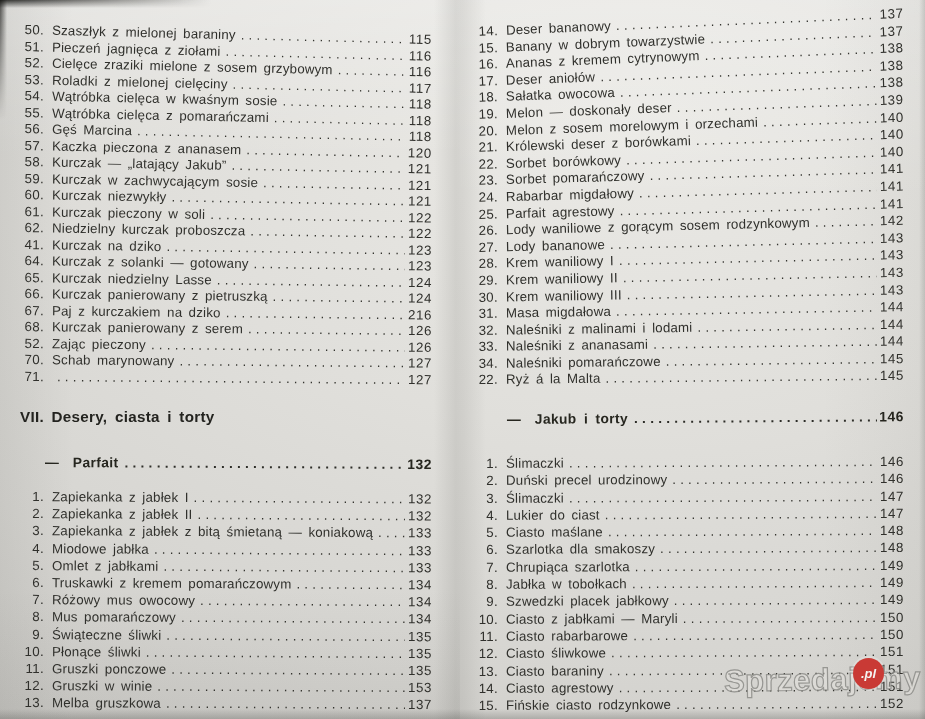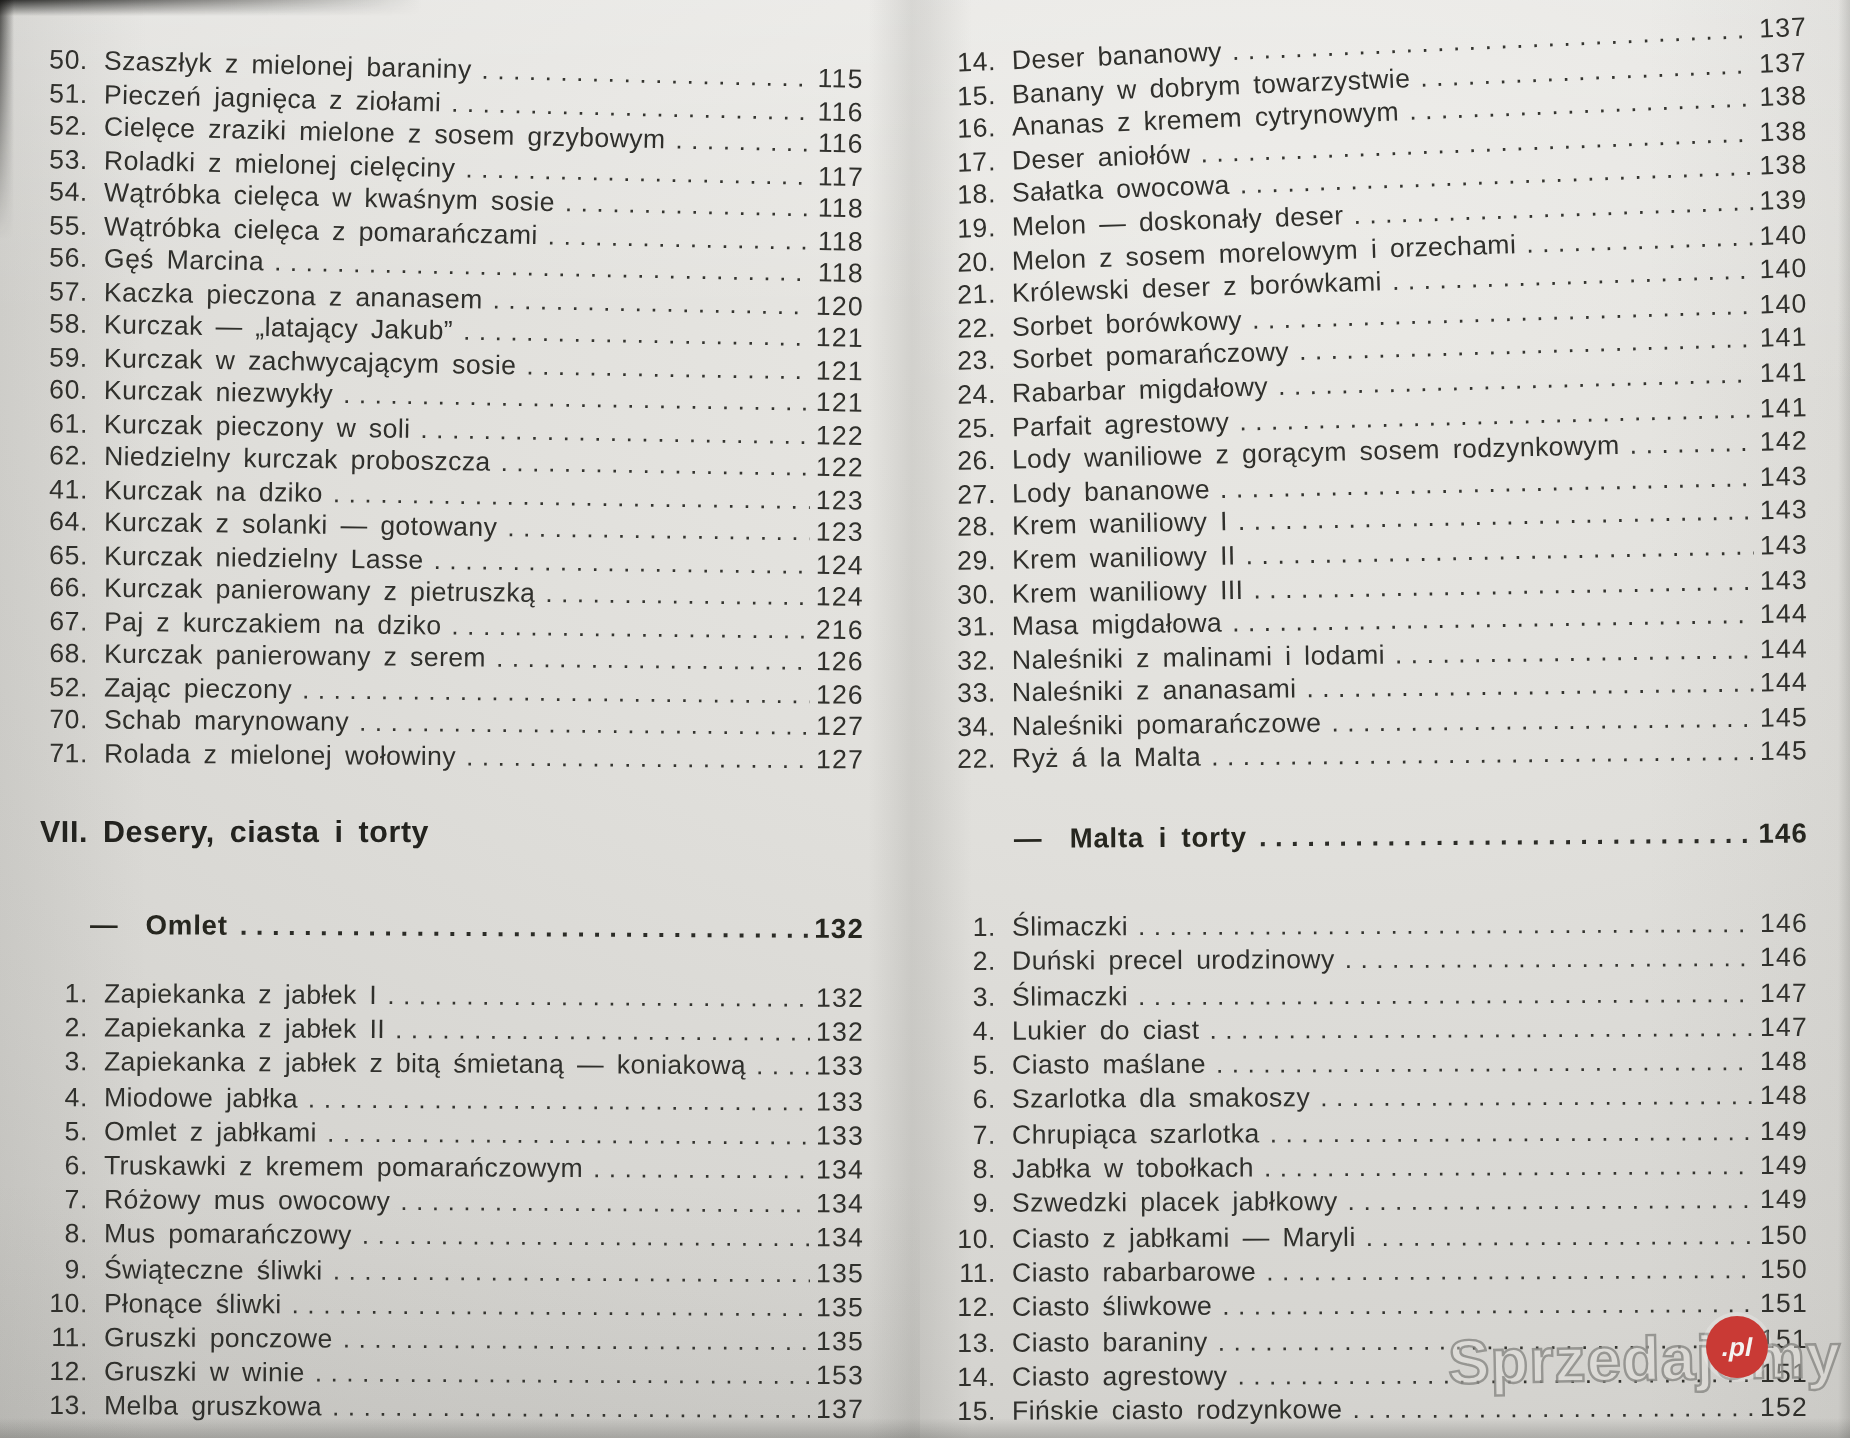--- a/index.html
+++ b/index.html
@@ -254,31 +254,30 @@
       <span class="page-num">126</span>
     </div>
     <div class="toc-row" style="transform: rotate(0.5deg);">
       <span class="num">70.</span>
       <span class="title">Schab marynowany</span>
       <span class="leader"></span>
       <span class="page-num">127</span>
     </div>
     <div class="toc-row" style="transform: rotate(0.455deg);">
       <span class="num">71.</span>
-      <span class="title">Rolada z mielonej wołowiny</span>
       <span class="leader"></span>
       <span class="page-num">127</span>
     </div>
   </div>
 
 <div class="section-heading">VII. Desery, ciasta i torty</div>
 
 <div class="subsection subsection-left">
   <span class="dash">—</span>
-  <span class="sub-label">Omlet</span>
+  <span class="sub-label">Parfait</span>
   <span class="leader"></span>
   <span class="page-num">132</span>
 </div>
 
 <div class="toc-list list-left-bottom">
     <div class="toc-row" style="transform: rotate(0.35deg);">
       <span class="num">1.</span>
       <span class="title">Zapiekanka z jabłek I</span>
       <span class="leader"></span>
       <span class="page-num">132</span>
@@ -487,21 +486,21 @@
     <div class="toc-row" style="transform: rotate(-0.569deg);">
       <span class="num">22.</span>
       <span class="title">Ryż á la Malta</span>
       <span class="leader"></span>
       <span class="page-num">145</span>
     </div>
   </div>
 
 <div class="subsection subsection-right">
   <span class="dash">—</span>
-  <span class="sub-label">Malta i torty</span>
+  <span class="sub-label">Jakub i torty</span>
   <span class="leader"></span>
   <span class="page-num">146</span>
 </div>
 
 <div class="toc-list list-right-bottom">
     <div class="toc-row" style="transform: rotate(-0.28deg);">
       <span class="num">1.</span>
       <span class="title">Ślimaczki</span>
       <span class="leader"></span>
       <span class="page-num">146</span>

